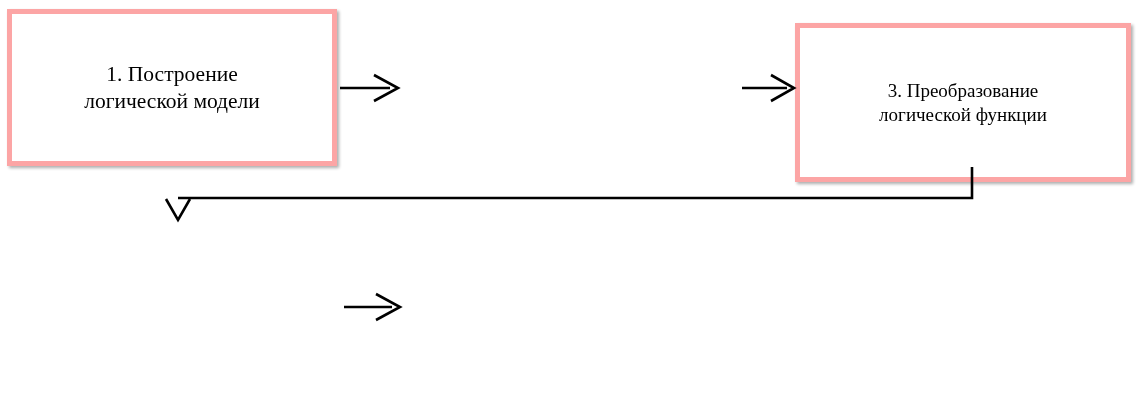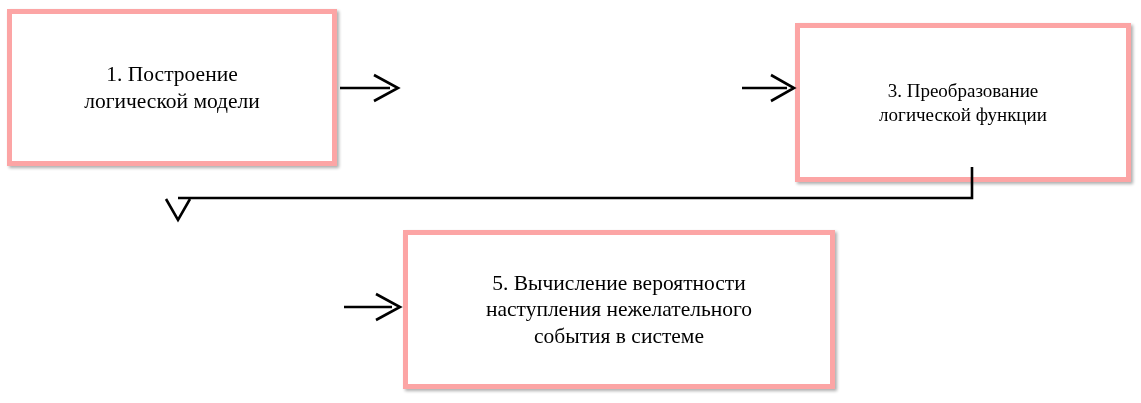--- a/index.html
+++ b/index.html
@@ -64,25 +64,20 @@
 логической модели</span>
   </div>
 
 
   <div class="node" id="node-3">
     <span class="node-label">3. Преобразование
 логической функции</span>
   </div>
 
 
-  <div class="node" id="node-5">
-    <span class="node-label">5. Вычисление вероятности
-наступления нежелательного
-события в системе</span>
-  </div>
 
   <svg id="connectors" viewBox="0 0 1141 403" xmlns="http://www.w3.org/2000/svg">
 
     <g>
       <line x1="340" y1="88" x2="390" y2="88" stroke-width="2.6"></line>
       <polyline points="374,75 398,88 374,101" stroke-width="2.6" stroke-linejoin="miter" stroke-linecap="butt"></polyline>
     </g>
 
     <g>
       <line x1="742" y1="88" x2="787" y2="88" stroke-width="2.6"></line>

